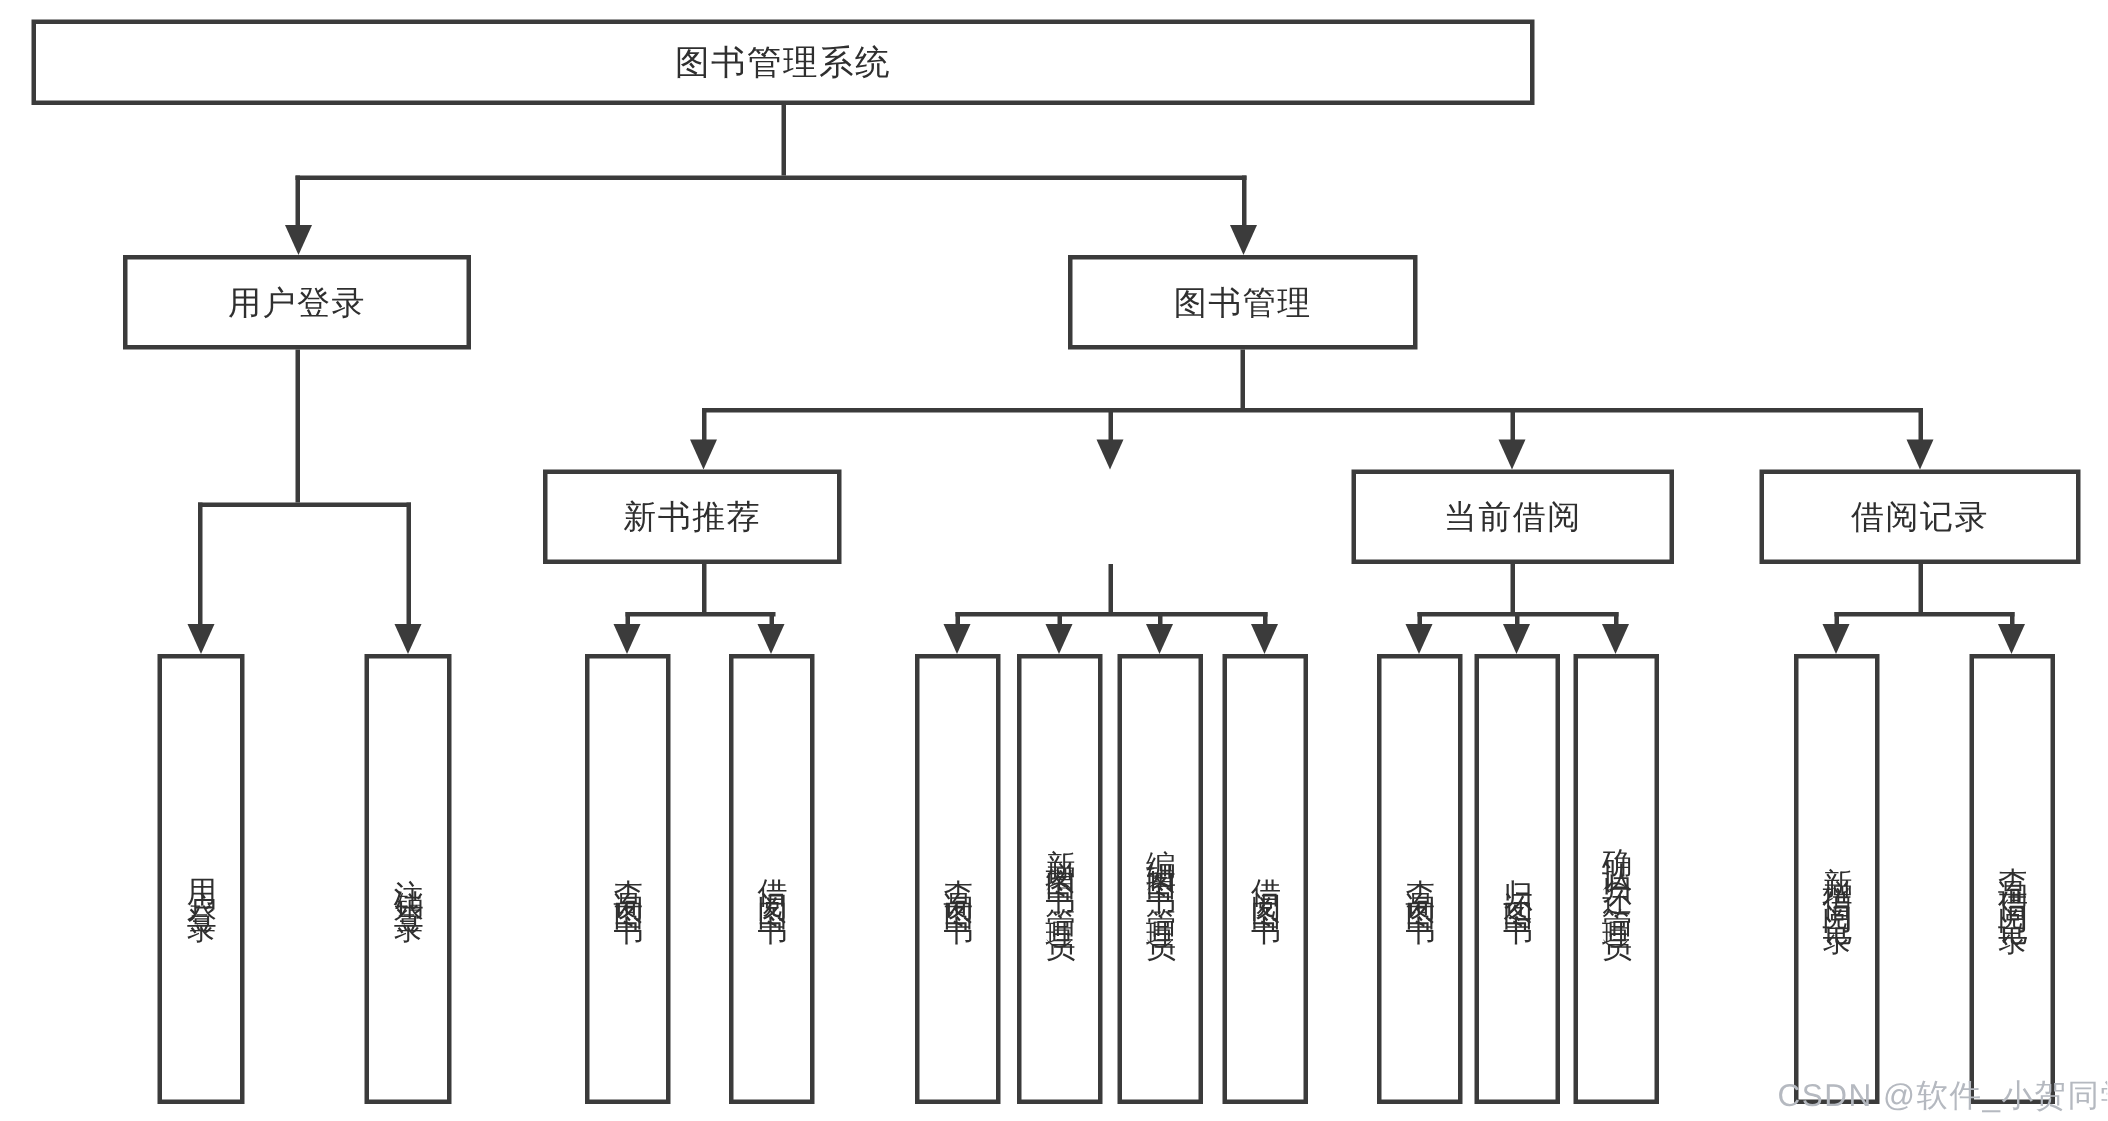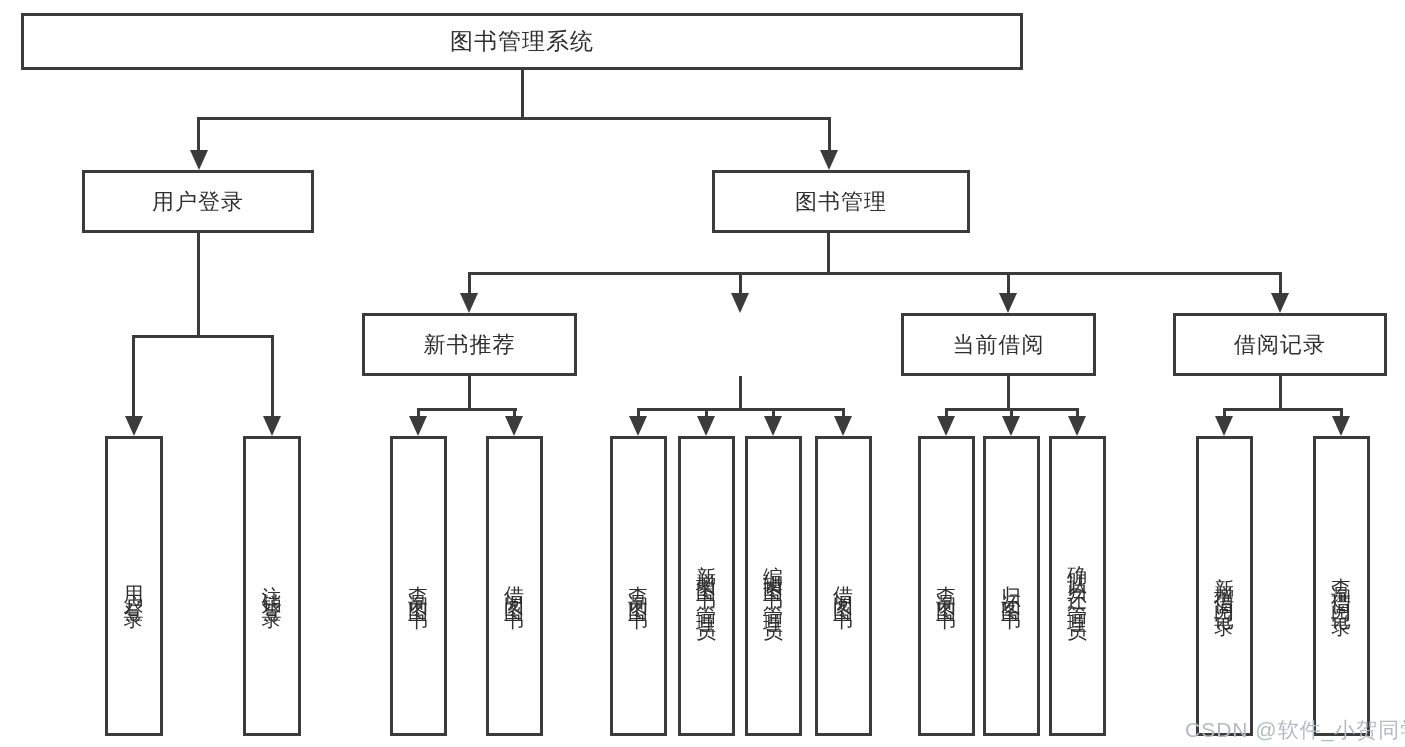--- a/index.html
+++ b/index.html
@@ -30,21 +30,21 @@
   <div class="vl" style="left:521px;top:69px;height:48px"></div>
   <div class="hl" style="left:197px;top:117px;width:634px"></div>
   <div class="vl" style="left:197px;top:117px;height:36px"></div>
   <div class="ah" style="left:190px;top:150px"></div>
   <div class="vl" style="left:828px;top:117px;height:36px"></div>
   <div class="ah" style="left:820px;top:150px"></div>
 
   <div class="box hbox" style="left:82px;top:170px;width:232px;height:63px">
     <span>用户登录</span>
   </div>
-  <div class="box hbox" style="left:712px;top:170px;width:258px;height:63px">
+  <div class="box hbox" style="left:712px;top:170px;width:233px;height:63px">
     <span>图书管理</span>
   </div>
 
   <div class="vl" style="left:197px;top:233px;height:102px"></div>
   <div class="hl" style="left:132px;top:335px;width:142px"></div>
   <div class="vl" style="left:132px;top:335px;height:83px"></div>
   <div class="ah" style="left:125px;top:416px"></div>
   <div class="vl" style="left:271px;top:335px;height:83px"></div>
   <div class="ah" style="left:263px;top:416px"></div>
 
@@ -52,24 +52,24 @@
   <div class="hl" style="left:468px;top:272px;width:814px"></div>
   <div class="vl" style="left:468px;top:272px;height:23px"></div>
   <div class="ah" style="left:460px;top:293px"></div>
   <div class="vl" style="left:739px;top:272px;height:23px"></div>
   <div class="ah" style="left:731px;top:293px"></div>
   <div class="vl" style="left:1007px;top:272px;height:23px"></div>
   <div class="ah" style="left:999px;top:293px"></div>
   <div class="vl" style="left:1279px;top:272px;height:23px"></div>
   <div class="ah" style="left:1271px;top:293px"></div>
 
-  <div class="box hbox" style="left:362px;top:313px;width:215px;height:63px">
+  <div class="box hbox" style="left:362px;top:313px;width:199px;height:63px">
     <span>新书推荐</span>
   </div>
-  <div class="box hbox" style="left:901px;top:313px;width:195px;height:63px">
+  <div class="box hbox" style="left:901px;top:313px;width:215px;height:63px">
     <span>当前借阅</span>
   </div>
   <div class="box hbox" style="left:1173px;top:313px;width:214px;height:63px">
     <span>借阅记录</span>
   </div>
 
   <div class="vl" style="left:468px;top:376px;height:32px"></div>
   <div class="hl" style="left:417px;top:408px;width:100px"></div>
   <div class="vl" style="left:417px;top:408px;height:10px"></div>
   <div class="ah" style="left:409px;top:416px"></div>

